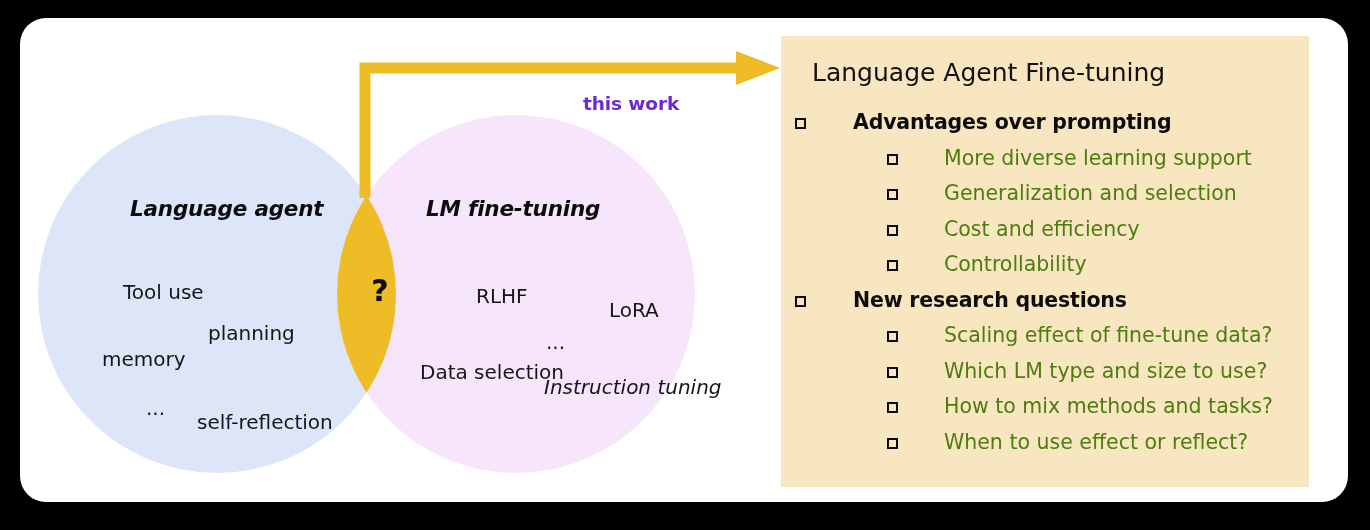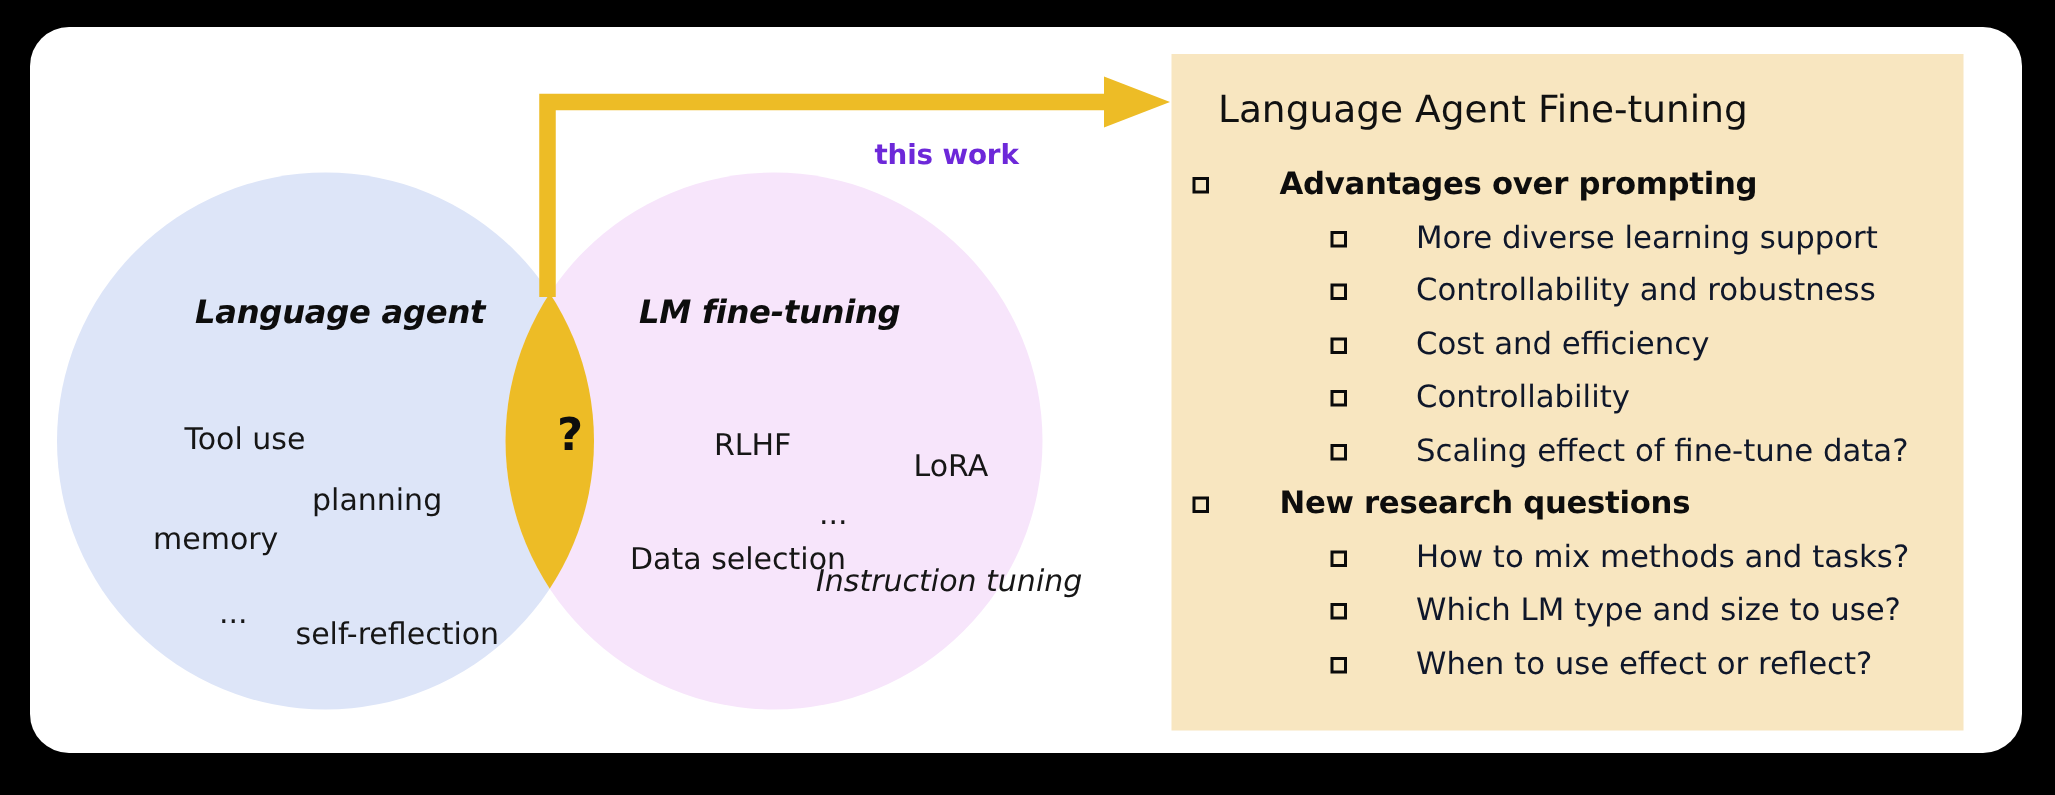--- a/index.html
+++ b/index.html
@@ -179,21 +179,21 @@
     font-weight: bold;
     color: #0d0d0d;
     letter-spacing: -0.2px;
     white-space: nowrap;
   }
 
   .lvl2 .bsq { margin-left: 106px; }
   .lvl2 .btext {
     margin-left: 46px;
     font-size: 20.5px;
-    color: #0f172a;
+    color: #4d7c0f;
     white-space: nowrap;
   }
 </style>
 </head>
 <body>
 
 <div id="canvas">
 
   <div class="card">
 
@@ -255,59 +255,59 @@
         <div class="brow lvl2 sub">
           <span class="bsq">
               <i></i>
             </span>
           <span class="btext">More diverse learning support</span>
         </div>
         <div class="brow lvl2 sub">
           <span class="bsq">
               <i></i>
             </span>
-          <span class="btext">Controllability and robustness</span>
+          <span class="btext">Generalization and selection</span>
         </div>
         <div class="brow lvl2 sub">
           <span class="bsq">
               <i></i>
             </span>
           <span class="btext">Cost and efficiency</span>
         </div>
         <div class="brow lvl2 sub">
           <span class="bsq">
               <i></i>
             </span>
           <span class="btext">Controllability</span>
         </div>
 
+        <div class="brow lvl1">
+          <span class="bsq">
+              <i></i>
+            </span>
+          <span class="btext">New research questions</span>
+        </div>
+
         <div class="brow lvl2 sub">
           <span class="bsq">
               <i></i>
             </span>
           <span class="btext">Scaling effect of fine-tune data?</span>
         </div>
-
-        <div class="brow lvl1">
-          <span class="bsq">
-              <i></i>
-            </span>
-          <span class="btext">New research questions</span>
+        <div class="brow lvl2 sub">
+          <span class="bsq">
+              <i></i>
+            </span>
+          <span class="btext">Which LM type and size to use?</span>
         </div>
         <div class="brow lvl2 sub">
           <span class="bsq">
               <i></i>
             </span>
           <span class="btext">How to mix methods and tasks?</span>
-        </div>
-        <div class="brow lvl2 sub">
-          <span class="bsq">
-              <i></i>
-            </span>
-          <span class="btext">Which LM type and size to use?</span>
         </div>
         <div class="brow lvl2 sub">
           <span class="bsq">
               <i></i>
             </span>
           <span class="btext">When to use effect or reflect?</span>
         </div>
 
       </div>
     </div>

